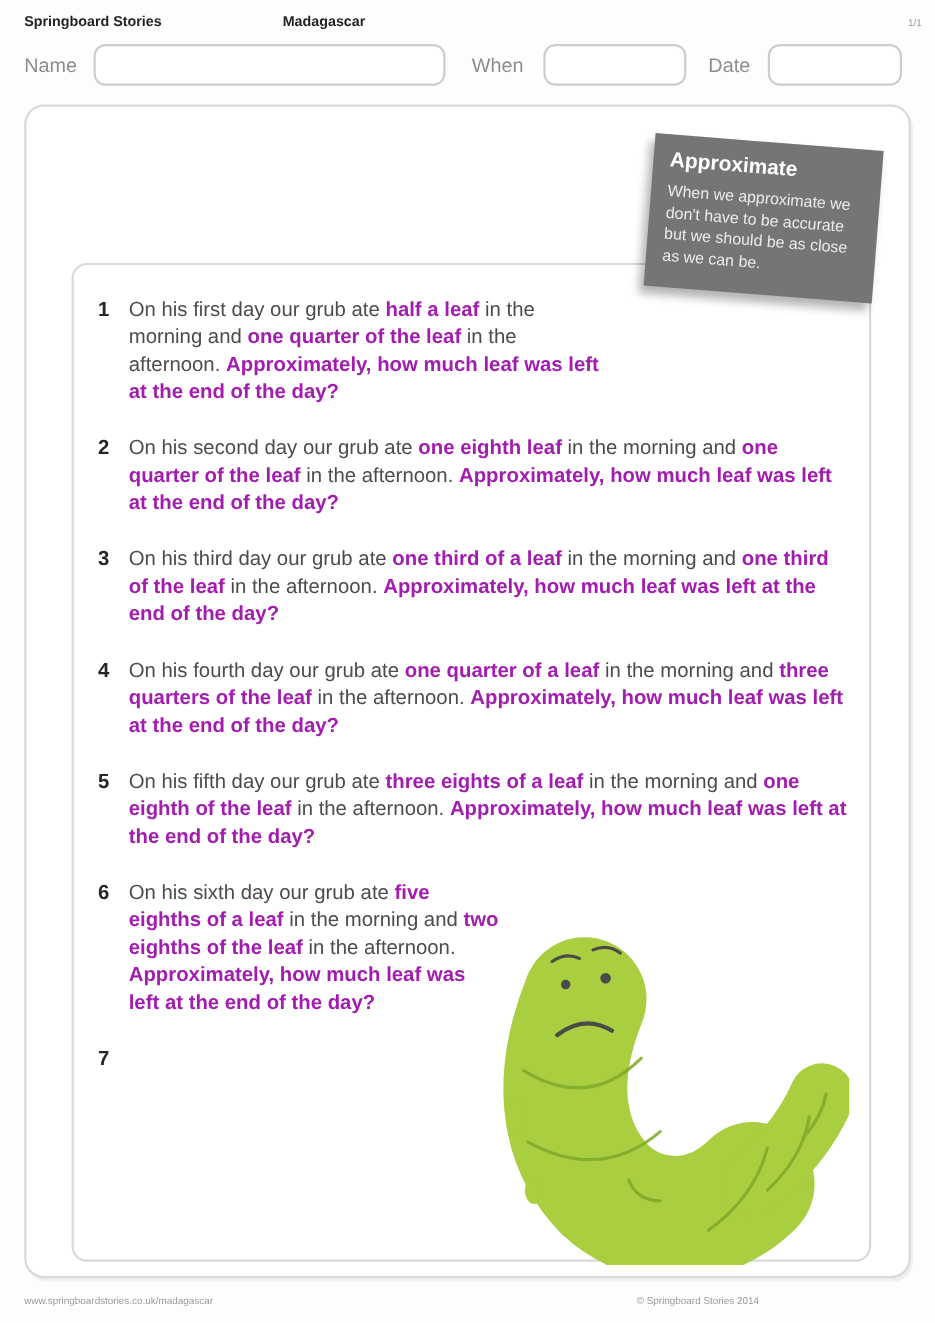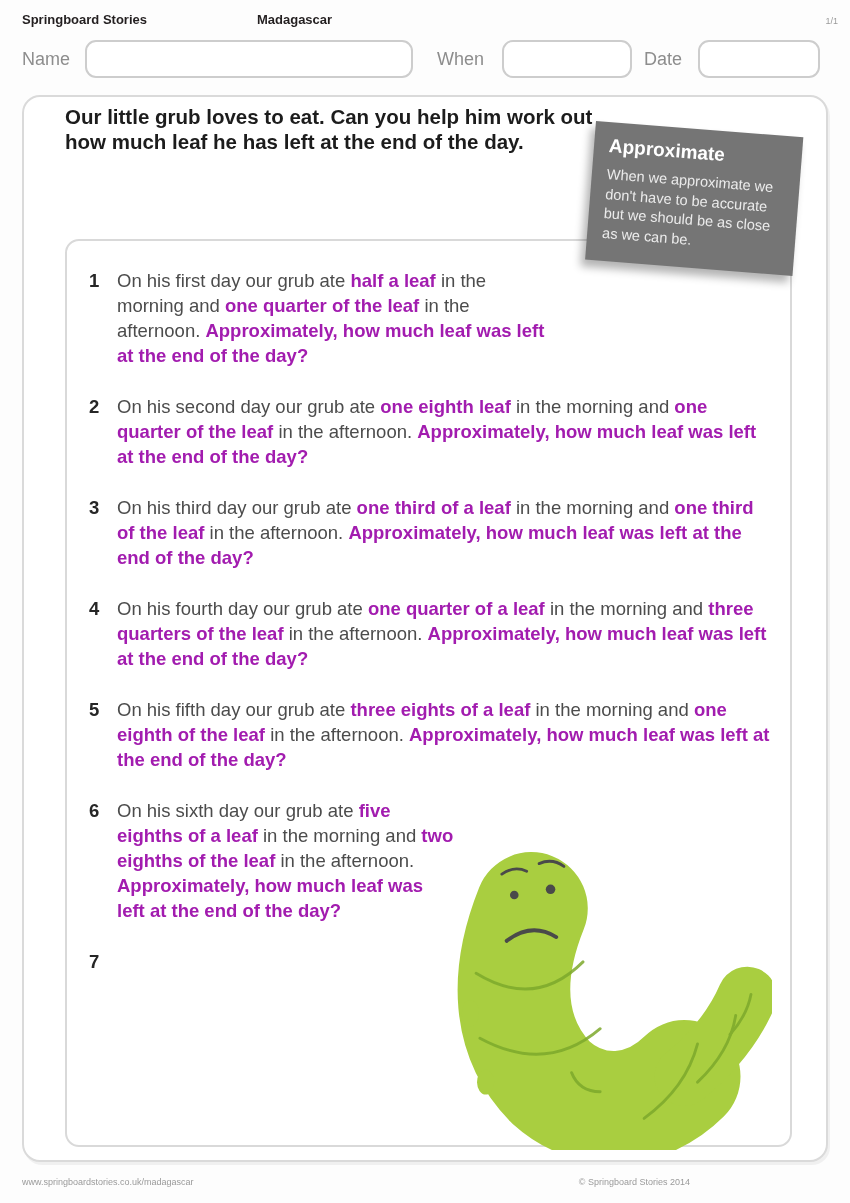--- a/index.html
+++ b/index.html
@@ -22,21 +22,21 @@
   .form-row { display:flex; align-items:center; padding:13px 30px 0 22px; }
   .f-label { font-size:18px; color:#8d8d8d; }
   input.f-input {
     border:2px solid #cdcdcd; border-radius:11px; height:38px;
     background:#fff; outline:none; font-size:16px; padding:0 10px;
     font-family:"Liberation Sans", sans-serif; color:#333;
   }
   .name-input  { width:330px; margin-left:15px; }
   .class-label { margin-left:24px; }
   .class-input { width:130px; margin-left:18px; }
-  .date-label  { margin-left:12px; }
+  .date-label  { margin-left:20px; }
   .date-input  { width:122px; margin-left:16px; }
 
   
   .panel {
     position:absolute; left:22px; top:95px; width:806px; height:1067px;
     background:#fff; border:2px solid #dadada; border-radius:18px;
     box-shadow:2px 3px 0 rgba(0,0,0,0.05);
   }
   .ws-title {
     margin:16px 0 0 40px; font-size:40px; font-weight:400;
@@ -93,21 +93,20 @@
 <div class="form-row">
   <span class="f-label">Name</span>
   <input class="f-input name-input" type="text" value="" style="">
   <span class="f-label class-label">When</span>
   <input class="f-input class-input" type="text" value="" style="">
   <span class="f-label date-label">Date</span>
   <input class="f-input date-input" type="text" value="" style="">
 </div>
 
 <div class="panel">
-  <div class="ws-intro">Our little grub loves to eat. Can you help him work out how much leaf he has left at the end of the day.</div>
 
   <div class="note">
     <div class="note-title">Approximate</div>
     <div class="note-body">When we approximate we don't have to be accurate but we should be as close as we can be.</div>
   </div>
 
   <div class="q-list" id="q-list">
     <div class="approx-spacer"></div>
 
   <div class="question"><span class="qnum">1</span><span class="qbody"><span>On his first day our grub ate </span><span class="b">half a leaf</span><span> in the morning and </span><span class="b">one quarter of the leaf</span><span> in the afternoon. </span><span class="b">Approximately, how much leaf was left at the end of the day?</span></span></div>

